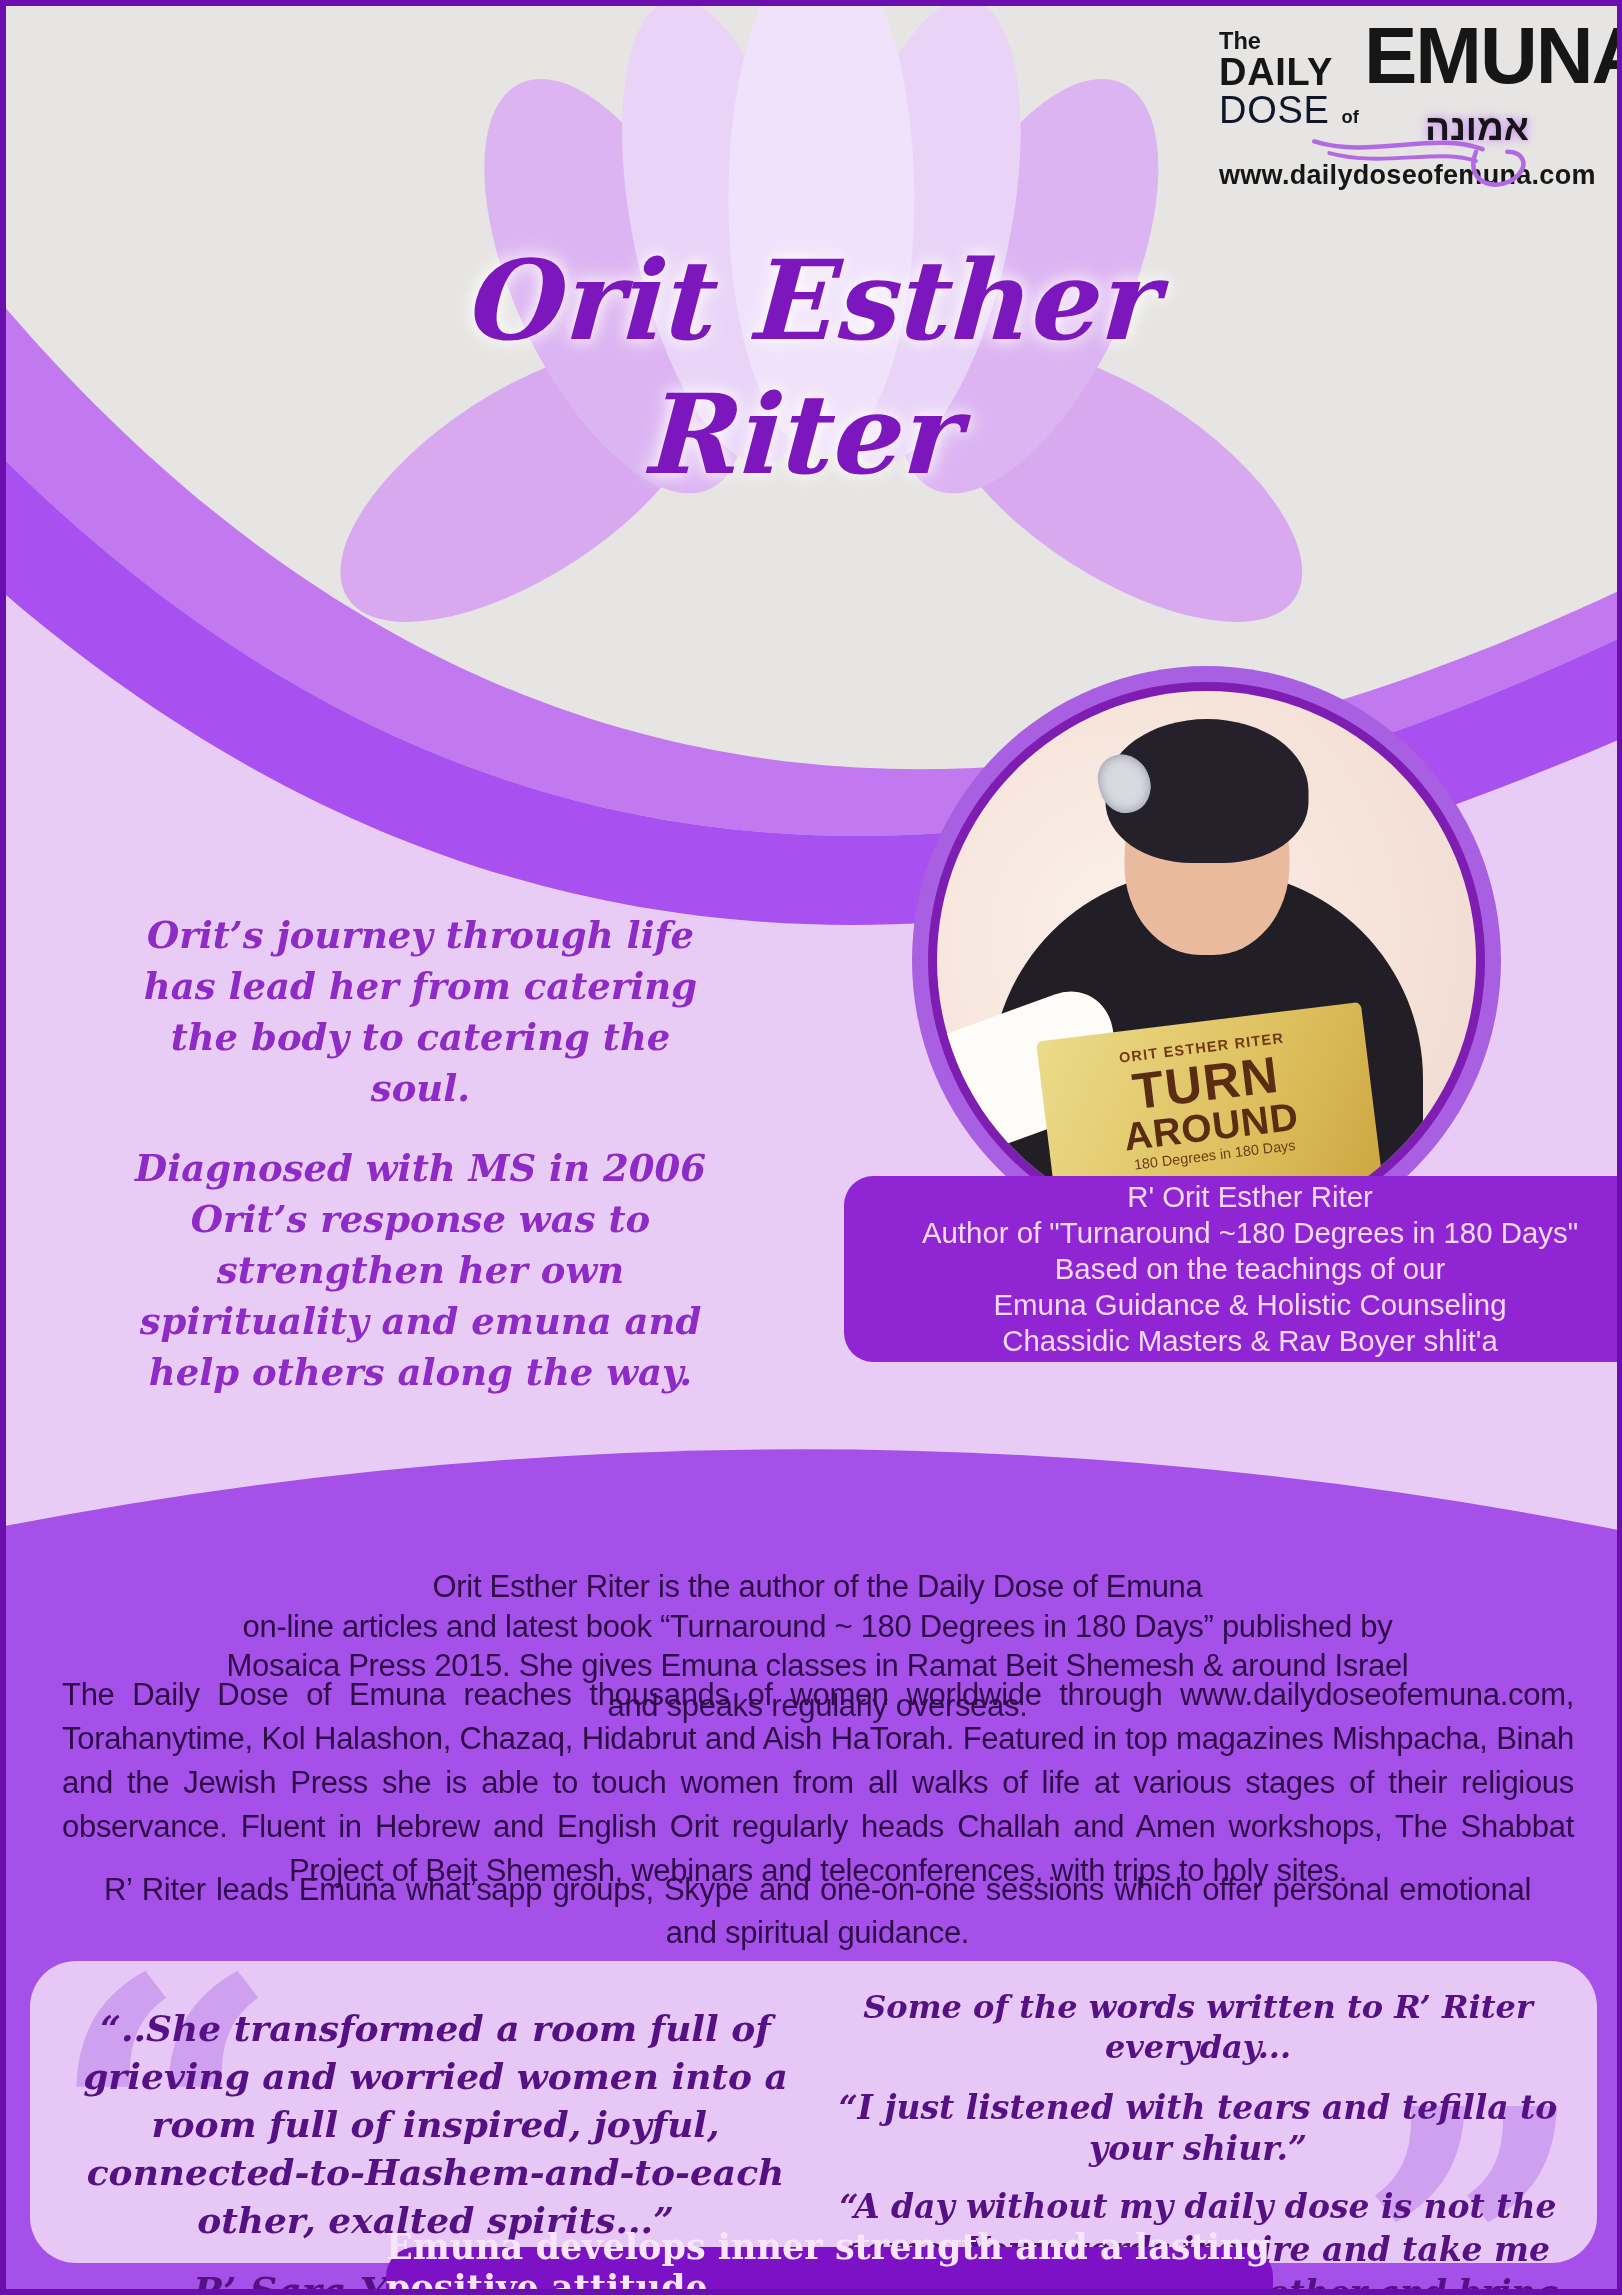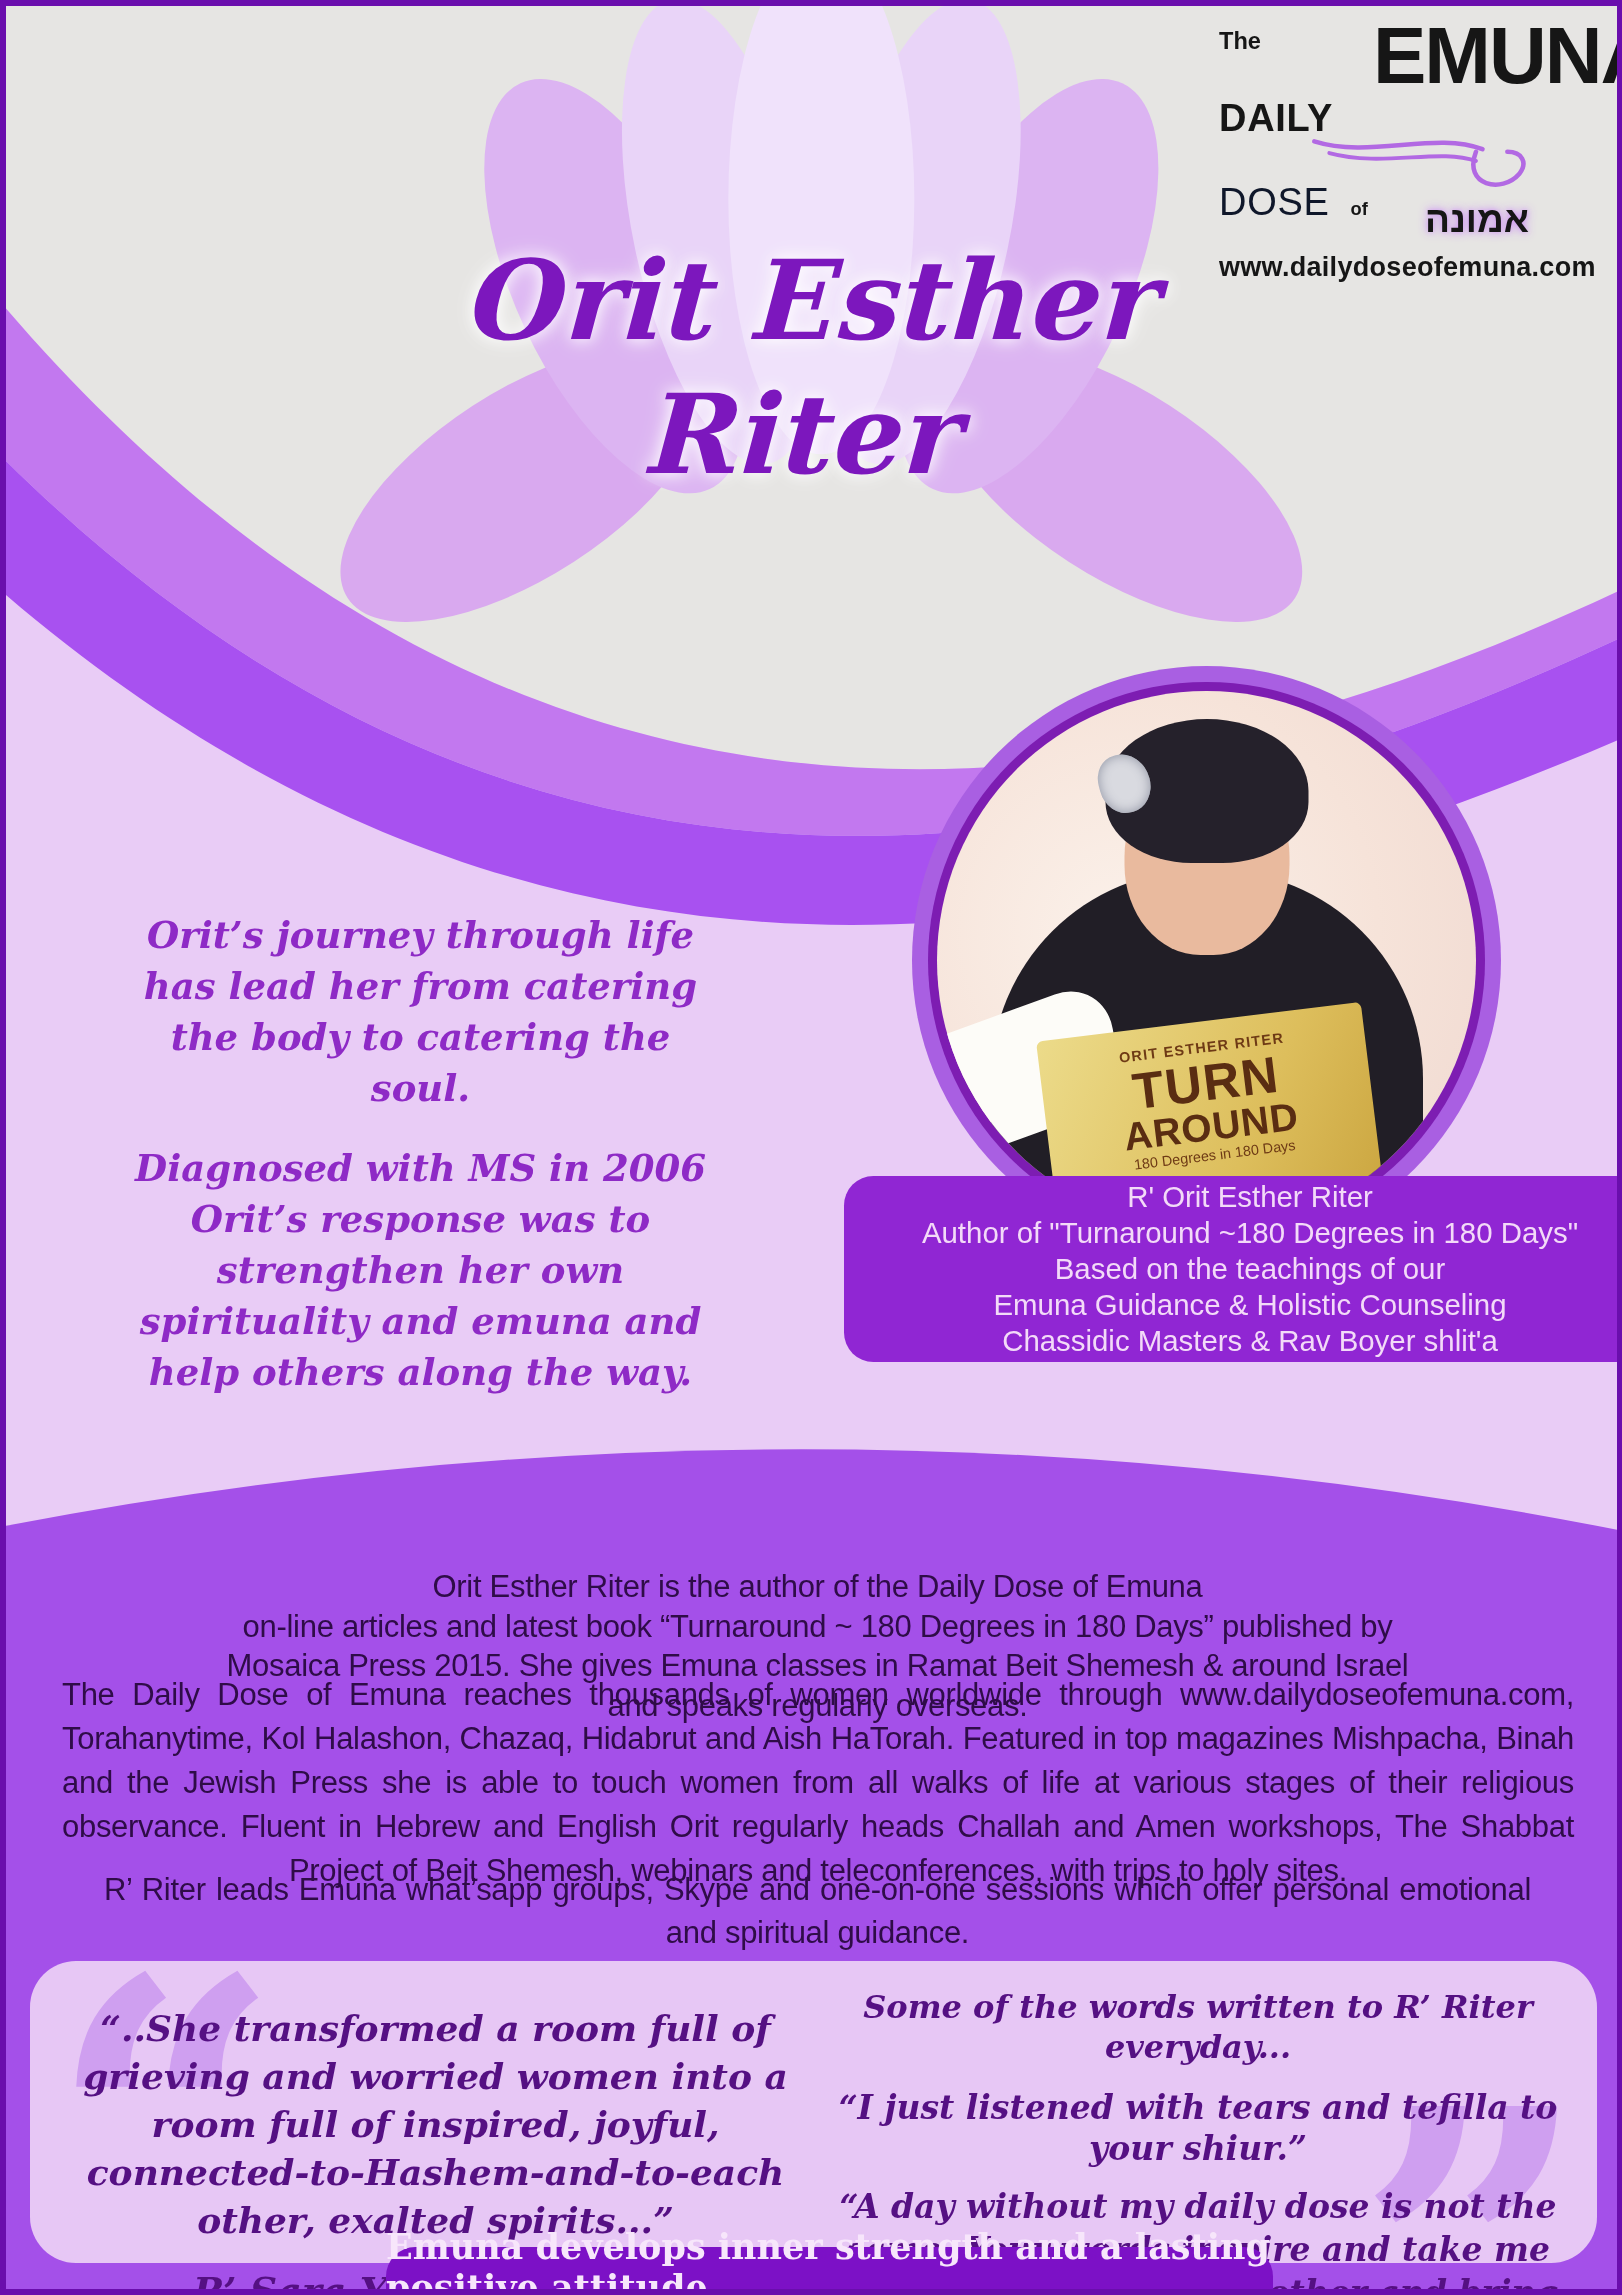--- a/index.html
+++ b/index.html
@@ -10,26 +10,26 @@
     border:6.5px solid #6a0ead;
     box-sizing:border-box;
     overflow:hidden;
     font-family:"Liberation Sans", sans-serif;
   }
   .bg-svg{position:absolute;left:0;top:0;width:100%;height:100%;z-index:0;}
 
   
   .logo{position:absolute;top:14.4px;right:84px;width:314px;z-index:3;color:#161616;}
   .logo-row{display:flex;align-items:flex-start;}
-  .logo-col{display:flex;flex-direction:column;line-height:1;margin-top:9.2px;gap:46px;}
+  .logo-col{display:flex;flex-direction:column;line-height:1;margin-top:9.2px;}
   .logo-the{font-size:23.6px;font-weight:bold;}
   .logo-daily{font-size:38px;font-weight:bold;letter-spacing:0.7px;}
   .logo-doseline{display:flex;align-items:baseline;}
   .logo-dose{font-size:38px;font-weight:normal;color:#0f172a;letter-spacing:0.7px;}
-  .logo-of{font-size:18.3px;font-weight:bold;margin-left:21px;}
+  .logo-of{font-size:18.3px;font-weight:bold;margin-left:12px;}
   .logo-emuna{font-size:80px;font-weight:bold;letter-spacing:-2px;line-height:0.9;margin-left:5.2px;}
   .logo-hebrew{font-size:37px;font-weight:bold;text-align:right;margin-top:-22px;padding-right:3.9px;
                text-shadow:0 0 10.5px #c88ef0,0 0 5.2px #d9a9f5;}
   .spoon{position:absolute;right:6.5px;top:103px;width:216px;height:72px;}
   .logo-site{font-size:27px;font-weight:bold;text-align:center;margin-top:10.5px;letter-spacing:0.3px;}
 
   
   .title{
     position:absolute;left:0;right:0;top:228px;z-index:2;
     text-align:center;

